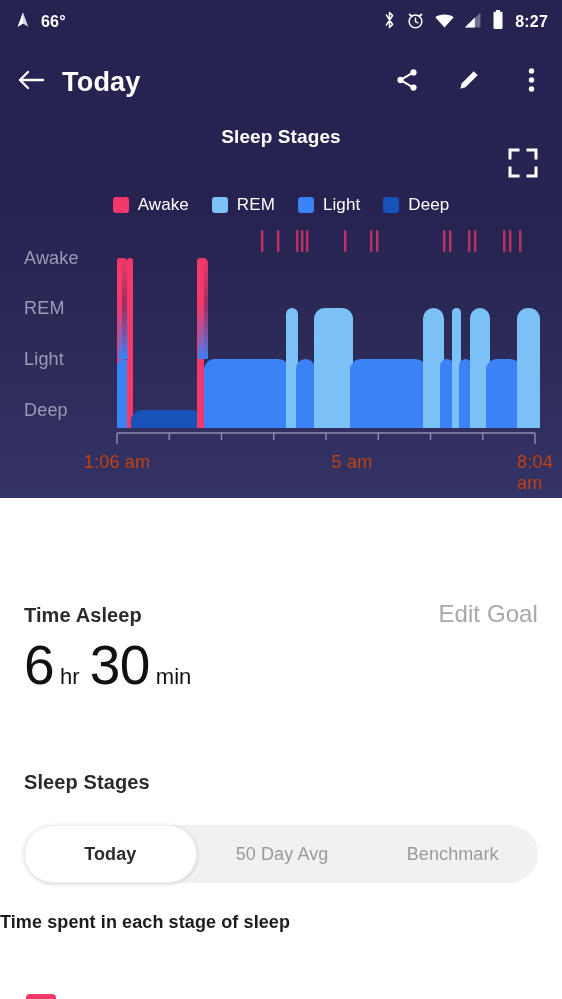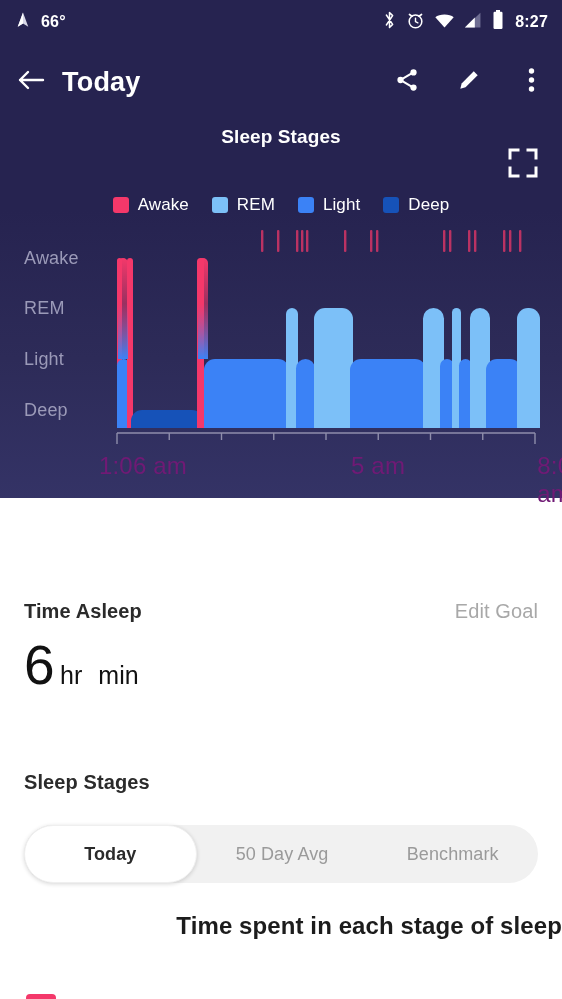--- a/index.html
+++ b/index.html
@@ -68,54 +68,54 @@
   }
   .ylab.awake { top: 30px; }
   .ylab.rem   { top: 80px; }
   .ylab.light { top: 131px; }
   .ylab.deep  { top: 182px; }
   .wave { position: absolute; left: 0; top: 0; }
 
   
   .xaxis { position: absolute; left: 0; top: 430px; width: 562px; height: 20px; }
   .xlabels { position: absolute; left: 0; top: 452px; width: 562px; height: 28px; }
-  .xlab { position: absolute; color: #701a75; font-size: 24px; transform: translateX(-50%); letter-spacing: .2px; margin-left: 26px; }
+  .xlab { position: absolute; color: #c2410c; font-size: 18px; transform: translateX(-50%); letter-spacing: .2px; }
 
   
   .body-wrap { position: absolute; left: 0; top: 528px; width: 562px; height: 501px; background: #fff; border-radius: 9px; }
   .sec-row {
     display: flex; align-items: baseline; justify-content: space-between;
     padding: 0 24px;
   }
   .sec-title { font-size: 20px; font-weight: bold; color: #2b2b2b; letter-spacing: .1px; }
-  .sec-action { font-size: 20px; color: #a8a8a8; letter-spacing: .1px; cursor: pointer; }
+  .sec-action { font-size: 24px; color: #a8a8a8; letter-spacing: .1px; cursor: pointer; }
 
   .row-time { position: absolute; top: 72px; left: 0; right: 0; }
   .bigtime { position: absolute; top: 110px; left: 24px; display: flex; align-items: baseline; color: #111; }
   .bt-num { font-size: 55px; letter-spacing: -.5px; line-height: 1; }
-  .bt-unit { font-size: 25px; margin-left: 6px; margin-right: 10px; line-height: 1; }
+  .bt-unit { font-size: 22px; margin-left: 6px; margin-right: 10px; line-height: 1; }
 
   .row-stages { position: absolute; top: 243px; left: 0; right: 0; }
 
   .segbar {
     position: absolute; top: 297px; left: 24px; width: 514px; height: 58px;
     background: #f1f1f1; border-radius: 29px; display: flex; align-items: center;
   }
   .seg {
     flex: 1; height: 58px; display: flex; align-items: center; justify-content: center;
     font-size: 18px; color: #9a9a9a; border-radius: 29px; cursor: pointer; letter-spacing: .1px;
   }
   .seg.active {
     background: #ffffff; color: #2b2b2b; font-weight: bold;
     box-shadow: 0 1px 4px rgba(0,0,0,.16); border: 1px solid #efefef;
   }
 
   .subhead {
-    position: absolute; top: 384px; left: 0; width: 562px; text-align: right;
-    font-size: 24px; font-weight: bold; color: #1c1c1c; letter-spacing: .1px;
+    position: absolute; top: 384px; left: 0; width: 562px; text-align: left;
+    font-size: 18px; font-weight: bold; color: #1c1c1c; letter-spacing: .1px;
   }
 
   .blegend { position: absolute; top: 466px; left: 26px; display: flex; align-items: center; }
   .blegend .sw { width: 30px; height: 34px; border-radius: 4px; }
   .blegend .tx { margin-left: 29px; font-size: 21px; color: #8e8e8e; letter-spacing: .2px; }
 </style>
 </head>
 <body>
 
 <div id="app">
@@ -304,20 +304,21 @@
   <div class="body-wrap">
 
     <div class="sec-row row-time">
       <span class="sec-title">Time Asleep</span>
       <span class="sec-action">Edit Goal</span>
     </div>
 
     <div class="bigtime">
       <span class="bt-num">6</span>
       <span class="bt-unit">hr</span>
+      <span class="bt-num">30</span>
       <span class="bt-unit">min</span>
     </div>
 
     <div class="sec-row row-stages">
       <span class="sec-title">Sleep Stages</span>
     </div>
 
     <div class="segbar">
       <div class="seg active">Today</div>
       <div class="seg">50 Day Avg</div>

